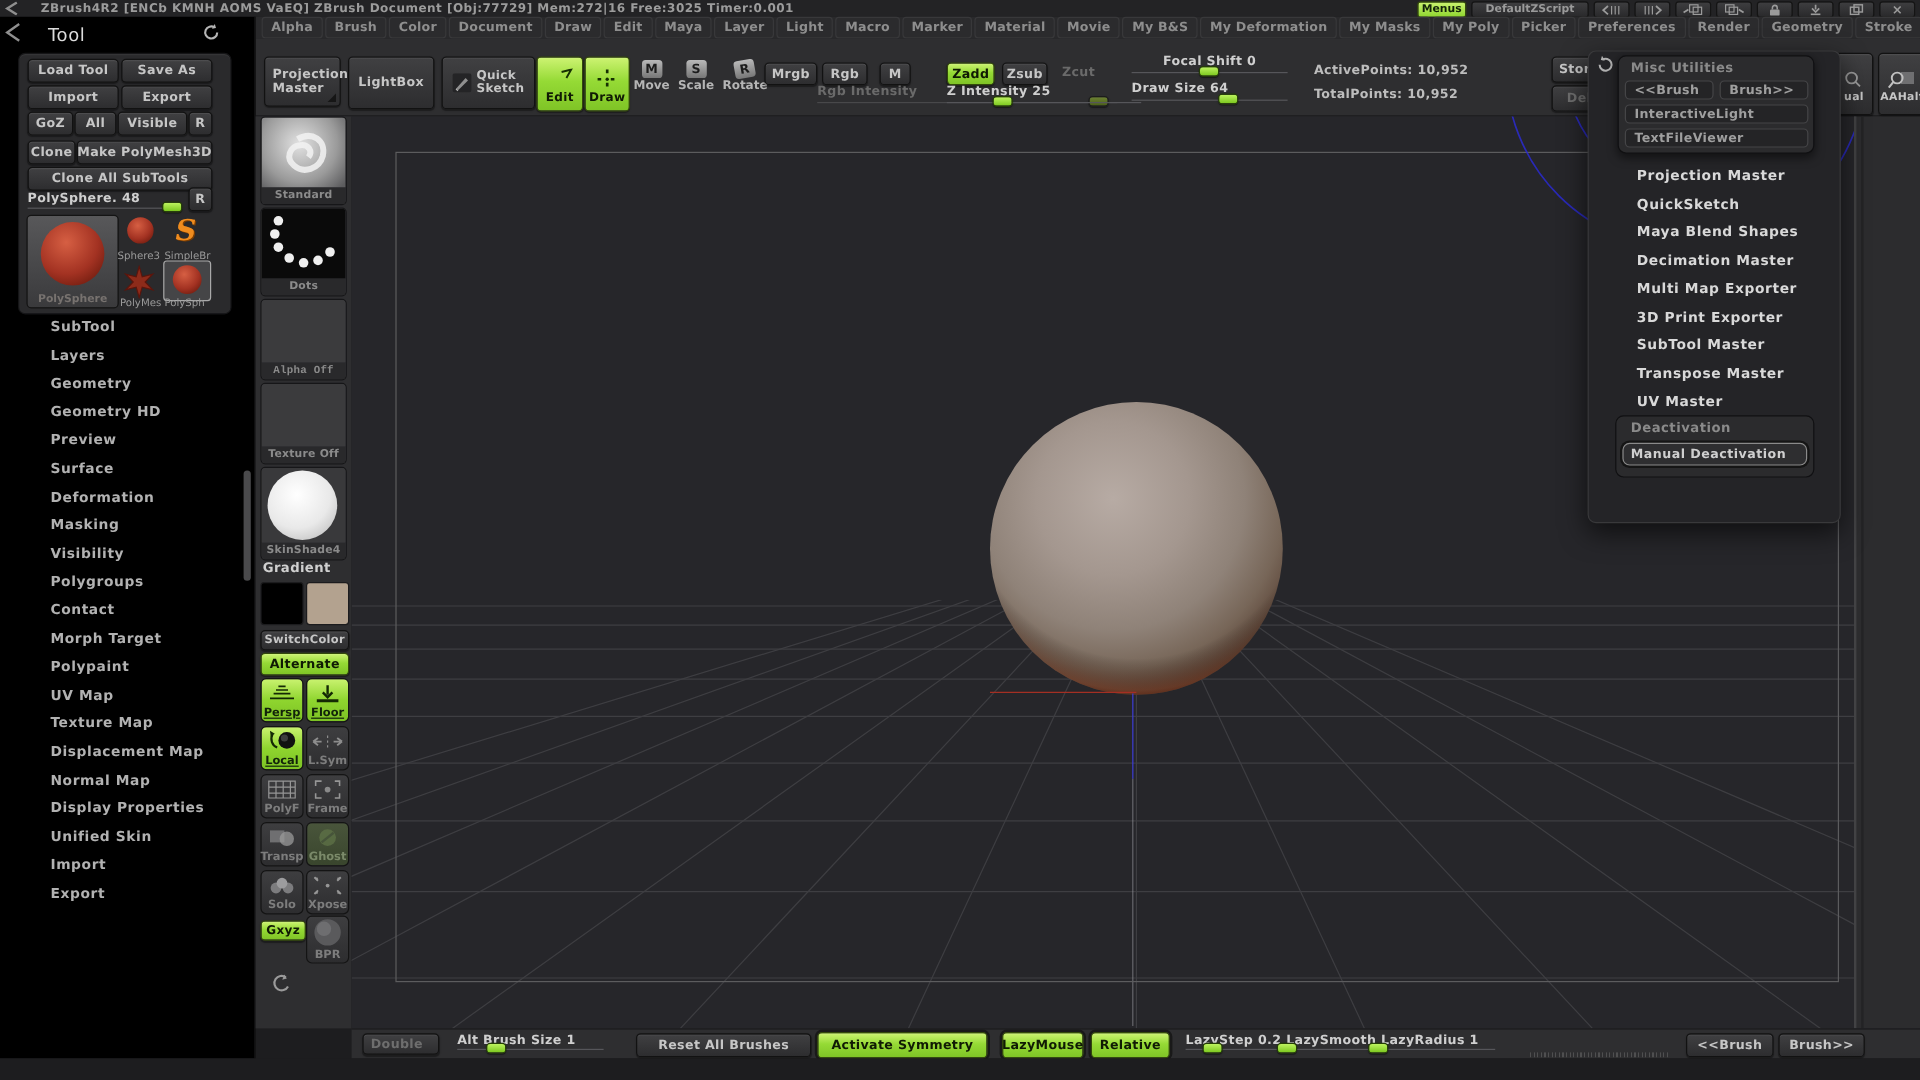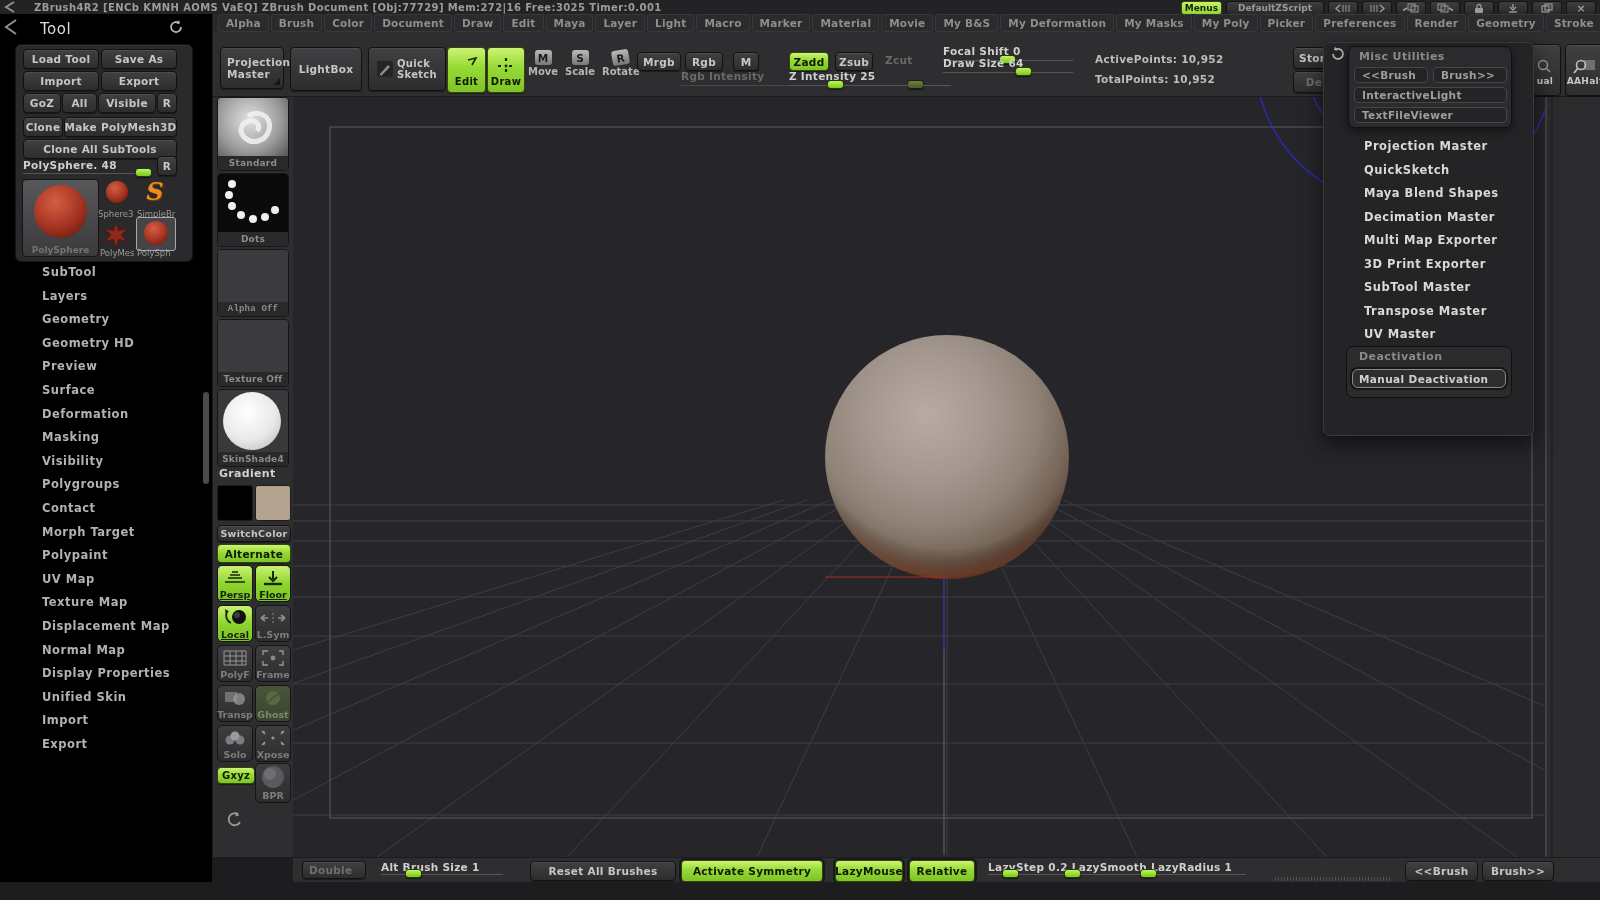--- a/index.html
+++ b/index.html
@@ -261,25 +261,25 @@
     <span>Rgb Intensity</span>
     <span class="handle olive" style="left:226px;bottom:-4px;"></span>
   </div>
   <div class="btn green" style="left:576px;top:20px;width:38px;height:17px;">Zadd</div>
   <div class="btn" style="left:622px;top:20px;width:36px;height:17px;">Zsub</div>
   <span class="lab dim" style="left:672px;top:22px;">Zcut</span>
   <div class="slider" style="left:576px;top:38px;width:162px;height:15px;">
     <span>Z Intensity 25</span>
     <span class="handle" style="left:38px;bottom:-4px;"></span>
   </div>
-  <div class="slider" style="left:730px;top:13px;width:130px;height:15px;">
+  <div class="slider" style="left:730px;top:13px;width:130px;height:15px;text-align:center;">
     <span>Focal Shift 0</span>
     <span class="handle" style="left:56px;bottom:-4px;"></span>
   </div>
-  <div class="slider" style="left:730px;top:25px;width:130px;height:15px;">
+  <div class="slider" style="left:730px;top:36px;width:130px;height:15px;">
     <span>Draw Size 64</span>
     <span class="handle" style="left:72px;bottom:-4px;"></span>
   </div>
   <span class="lab" style="left:882px;top:21px;">ActivePoints: 10,952</span>
   <span class="lab" style="left:882px;top:41px;">TotalPoints: 10,952</span>
   <div class="btn" style="left:1080px;top:15px;width:62px;height:20px;">StoreMT</div>
   <div class="btn dim" style="left:1080px;top:39px;width:62px;height:20px;">DelMT</div>
   <div class="btn iconbtn" style="left:1316px;top:12px;width:30px;height:48px;font-size:9px;">
     <span class="ic">
         <svg width="18" height="16">

